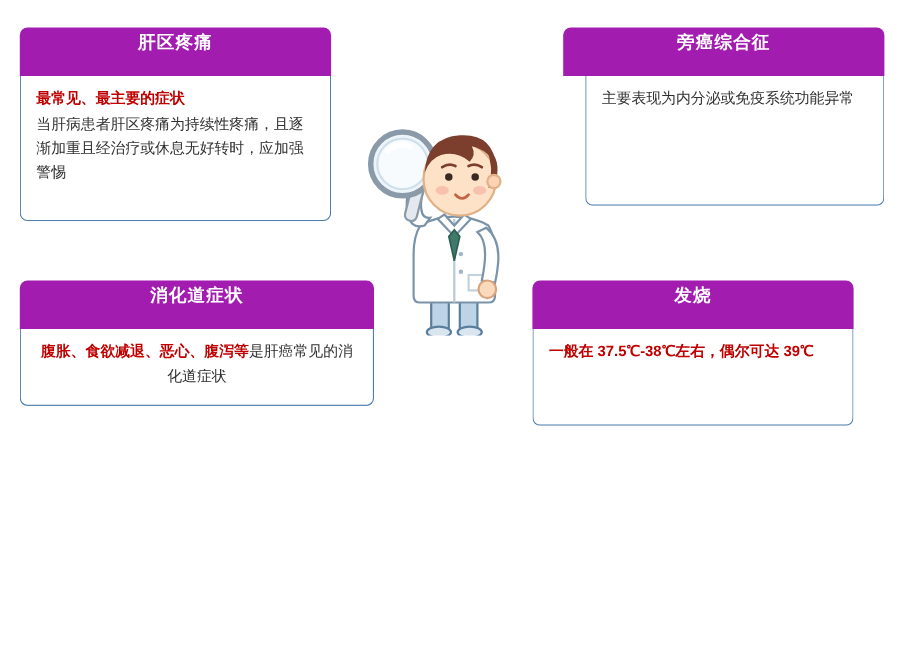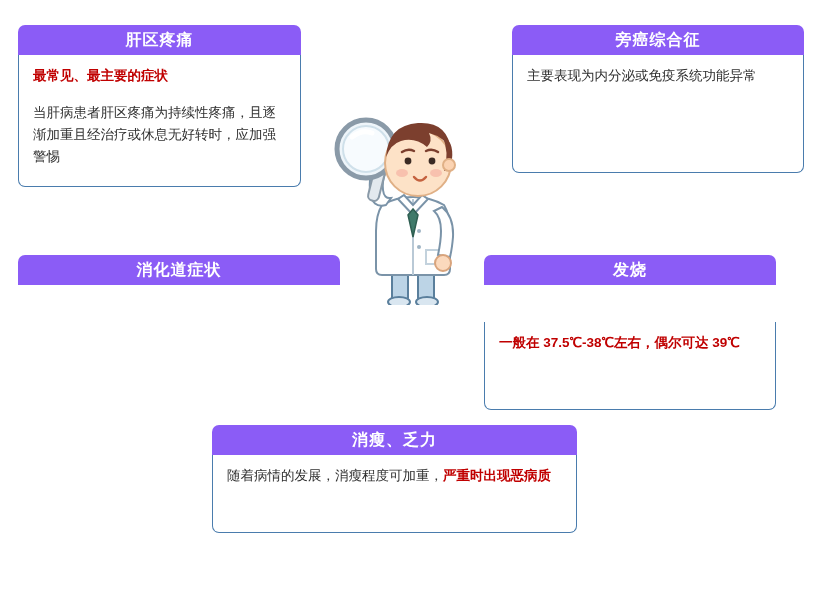--- a/index.html
+++ b/index.html
@@ -18,28 +18,28 @@
     position: relative;
     width: 822px;
     height: 603px;
   }
   
   .card {
     position: absolute;
     box-sizing: border-box;
   }
   .card-header {
-    background: #8b5cf6;
+    background: #a21caf;
     color: #ffffff;
     text-align: center;
     font-size: 16px;
     font-weight: bold;
     letter-spacing: 1px;
     border-radius: 7px 7px 0 0;
-    padding: 5px 6px 6px;
+    padding: 5px 6px 20px;
     line-height: 1.2;
   }
   .card-body {
     border: 1px solid #4a7cad;
     border-top: none;
     border-radius: 0 0 7px 7px;
     background: #ffffff;
     padding: 10px 14px 12px;
     font-size: 13.5px;
     line-height: 1.62;
@@ -47,36 +47,36 @@
     box-sizing: border-box;
   }
   .em {
     color: #c00000;
     font-weight: bold;
   }
   .em-blk {
     display: block;
     color: #c00000;
     font-weight: bold;
-    margin-bottom: 15px;
+    margin-bottom: 1px;
   }
   .center { text-align: center; }
 
   
   #card-liver-pain   { left: 18px;  top: 25px;  width: 283px; }
   #card-liver-pain .card-header { border-radius: 7px 7px 0 0; }
   #card-paraneoplastic { left: 512px; top: 25px; width: 292px; border-radius: 25px; }
   #card-digestive    { left: 18px;  top: 255px; width: 322px; }
   #card-fever        { left: 484px; top: 255px; width: 292px; }
   #card-wasting      { left: 212px; top: 425px; width: 365px; }
 
   #card-liver-pain .card-body { min-height: 132px; }
-  #card-paraneoplastic .card-body { min-height: 118px; }
+  #card-paraneoplastic .card-body { min-height: 118px; margin-left: 20px; }
   #card-digestive .card-body { min-height: 70px; }
-  #card-fever .card-body { min-height: 88px; margin-top: 37px; }
+  #card-fever .card-body { min-height: 88px; }
   #card-wasting .card-body { min-height: 78px; }
 
   
   .doctor {
     position: absolute;
     left: 330px;
     top: 105px;
     width: 170px;
     height: 200px;
   }
@@ -97,35 +97,32 @@
 
   <div class="card" id="card-paraneoplastic">
     <div class="card-header">旁癌综合征</div>
     <div class="card-body">
       <span>主要表现为内分泌或免疫系统功能异常</span>
     </div>
   </div>
 
   <div class="card" id="card-digestive">
     <div class="card-header">消化道症状</div>
+    <div class="card-body center">
+      <span class="em">腹胀、食欲减退、恶心、腹泻等</span><span>是肝癌常见的消化道症状</span>
+    </div>
   </div>
 
   <div class="card" id="card-fever">
     <div class="card-header">发烧</div>
     <div class="card-body">
       <span class="em">一般在 37.5℃-38℃左右，偶尔可达 39℃</span>
     </div>
   </div>
 
-  <div class="card" id="card-wasting">
-    <div class="card-header">消瘦、乏力</div>
-    <div class="card-body">
-      <span>随着病情的发展，消瘦程度可加重，</span><span class="em">严重时出现恶病质</span>
-    </div>
-  </div>
 
   <div class="doctor">
     <svg width="170" height="200" viewBox="0 0 170 200" xmlns="http://www.w3.org/2000/svg">
 
       <rect x="62" y="158" width="16" height="40" rx="5" fill="#bcd4e6" stroke="#5a7f9c" stroke-width="2"></rect>
       <rect x="88" y="158" width="16" height="40" rx="5" fill="#bcd4e6" stroke="#5a7f9c" stroke-width="2"></rect>
       <ellipse cx="69" cy="197" rx="11" ry="5" fill="#d9e6f0" stroke="#5a7f9c" stroke-width="2"></ellipse>
       <ellipse cx="97" cy="197" rx="11" ry="5" fill="#d9e6f0" stroke="#5a7f9c" stroke-width="2"></ellipse>
 
       <path d="M52 100 q-6 10 -6 26 l0 38 q0 6 6 6 l62 0 q6 0 6 -6 l0 -38 q0 -16 -6 -26 q-14 -8 -31 -8 q-17 0 -31 8 z" fill="#ffffff" stroke="#7a93a8" stroke-width="2"></path>

